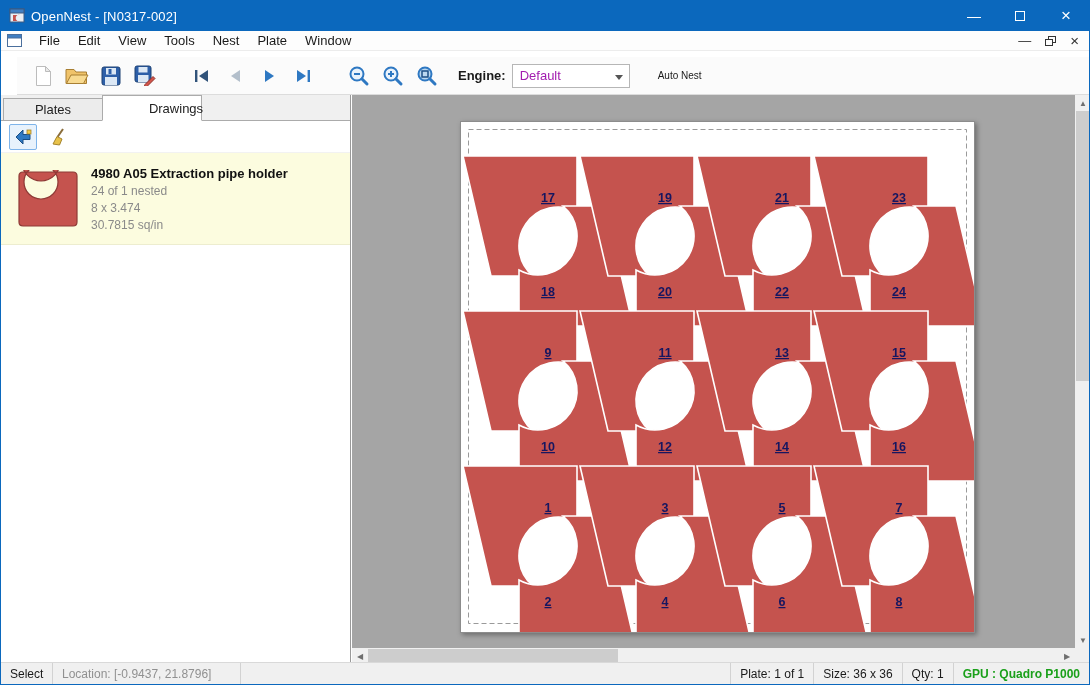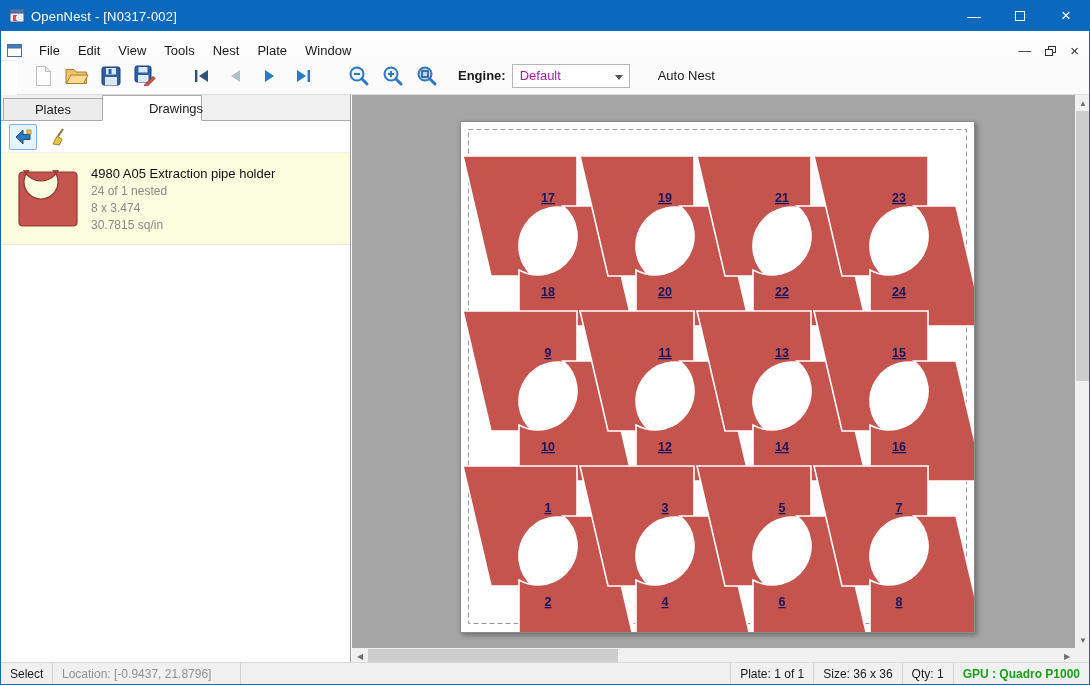--- a/index.html
+++ b/index.html
@@ -10,47 +10,47 @@
 
   
   .titlebar { position:absolute; left:0; top:0; right:0; height:30px; background:#0b68bd; display:flex; align-items:center; color:#fff; }
   .titlebar .app-icon { width:16px; height:16px; margin:0 6px 0 8px; }
   .titlebar .title { font-size:13px; letter-spacing:.2px; }
   .win-controls { margin-left:auto; display:flex; height:100%; }
   .win-btn { width:46px; height:100%; display:flex; align-items:center; justify-content:center; font-size:14px; color:#fff; }
   .maxbox { width:10px; height:10px; border:1px solid #fff; display:inline-block; }
 
   
-  .menubar { position:absolute; left:0; top:40px; right:0; height:20px; background:#fdfdfd; display:flex; align-items:center; border-bottom:1px solid #ececec; }
+  .menubar { position:absolute; left:0; top:30px; right:0; height:20px; background:#fdfdfd; display:flex; align-items:center; border-bottom:1px solid #ececec; }
   .menubar .mdi-icon { margin:0 8px 0 6px; }
   .menu-item { font-size:13px; color:#1a1a1a; padding:4px 9px; }
   .mdi-controls { margin-left:auto; display:flex; align-items:center; gap:14px; padding-right:10px; color:#333; }
   .mdi-btn { font-size:13px; line-height:1; display:flex; align-items:center; }
 
   
   .toolbar { position:absolute; left:16px; top:56px; right:0; height:38px; background:#fbfbfb; border-bottom:1px solid #dcdcdc; display:flex; align-items:center; padding-left:9px; }
   .tb-btn { width:34px; height:30px; display:flex; align-items:center; justify-content:center; border-radius:2px; }
   .tb-gap { width:22px; }
   .engine-label { font-size:13px; font-weight:bold; color:#1a1a1a; margin:0 6px 0 14px; }
   .engine-select { width:118px; height:24px; background:#fff; border:1px solid #b6b6b6; display:flex; align-items:center; font-size:13px; padding-left:7px; color:#a21caf; position:relative; }
   .engine-select .chev { position:absolute; right:6px; top:10px; width:0; height:0; border-left:4px solid transparent; border-right:4px solid transparent; border-top:5px solid #555; }
-  .auto-nest { font-size:13px; color:#1a1a1a; margin-left:22px; padding:4px 6px; }
+  .auto-nest { font-size:10px; color:#1a1a1a; margin-left:22px; padding:4px 6px; }
 
   
   .sidebar { position:absolute; left:0; top:94px; width:350px; height:569px; background:#fff; border-right:1px solid #9a9a9a; }
   .tabstrip { height:26px; background:#f0f0f0; display:flex; align-items:flex-end; border-bottom:1px solid #ababab; padding-left:2px; }
   .tab { width:100px; height:22px; display:flex; align-items:center; justify-content:center; font-size:13px; color:#222; background:#ececec; border:1px solid #ababab; border-bottom:none; margin-right:-1px; }
   .tab.active { background:#fff; height:26px; margin-bottom:-1px; border-bottom:1px solid #fff;padding-left:48px; }
   .mini-toolbar { height:32px; display:flex; align-items:center; gap:8px; padding-left:8px; border-bottom:1px solid #f2f2f2; }
   .mini-btn { width:28px; height:26px; display:flex; align-items:center; justify-content:center; border-radius:2px; }
   .mini-btn.selected { border:1px solid #7eb4ea; background:#e8f2fc; }
   .drawing-item { height:92px; background:#fcfcdf; display:flex; align-items:center; padding:6px 8px; border-bottom:1px solid #ededcf; }
   .thumb-wrap { width:78px; display:flex; justify-content:center; }
   .item-text { display:flex; flex-direction:column; gap:3px; padding-left:4px; }
-  .item-title { font-size:13px; font-weight:normal; color:#111; }
+  .item-title { font-size:13px; font-weight:bold; color:#111; }
   .item-sub { font-size:12px; color:#8a8a8a; }
 
   
   .canvas { position:absolute; left:351px; top:94px; width:739px; height:569px; background:#a5a5a5; }
   .viewport { position:absolute; left:0; top:0; right:16px; bottom:16px; overflow:hidden; }
   .plate { position:absolute; left:108px; top:26px; width:515px; height:512px; background:#fff; border:1px solid #8c8c8c; box-shadow:2px 2px 5px rgba(0,0,0,.35); }
   .plate svg { display:block; }
   .part-num { font: bold 12.5px "Liberation Sans", sans-serif; fill:#161660; text-decoration:underline; }
 
   

